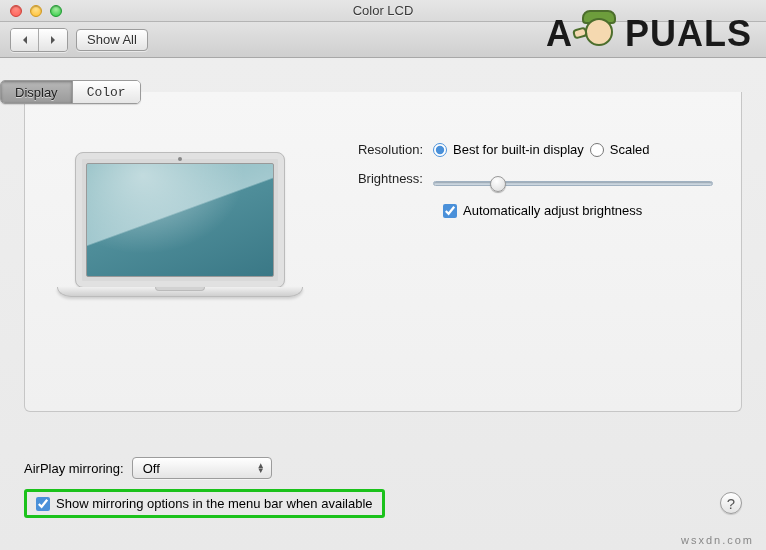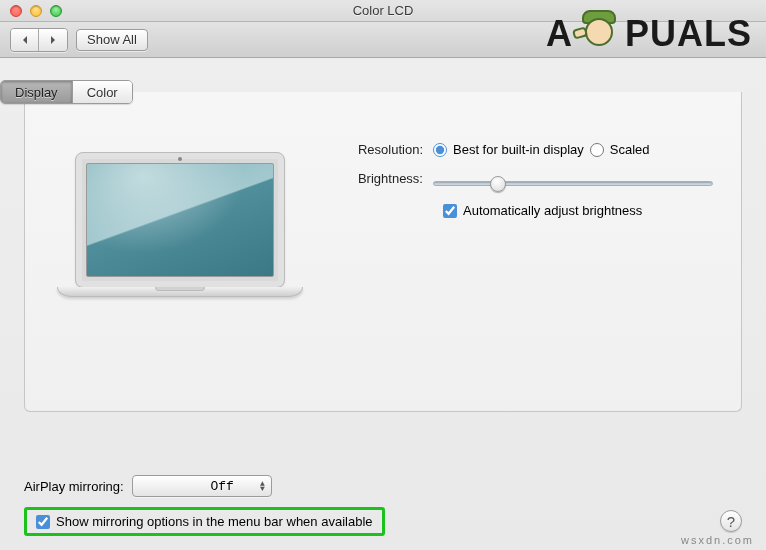--- a/index.html
+++ b/index.html
@@ -76,21 +76,21 @@
     .tab-control {
       display:inline-flex; border:1px solid #9a9a9a; border-radius:5px; overflow:hidden;
       box-shadow: 0 1px 1px rgba(0,0,0,.12);
     }
     .tab-btn {
       height:22px; padding:0 14px; font-size:13px; display:flex; align-items:center;
       cursor:pointer; border-right:1px solid #9a9a9a;
       color:#333; text-shadow: 0 1px 0 rgba(255,255,255,.6);
     }
     .tab-btn:last-child { border-right:none; }
-    .tab-inactive { background: linear-gradient(to bottom,#fff,#e6e6e6); }
+    .tab-inactive { background: linear-gradient(to bottom,#fff,#e6e6e6); font-family: Liberation Mono, monospace; }
     .tab-active { background: linear-gradient(to bottom,#b8b8b8,#9a9a9a); color:#222;
       box-shadow: inset 0 1px 3px rgba(0,0,0,.35); }
     
     .panel {
       margin:10px 24px 0 24px;
       border:1px solid #c6c6c6;
       border-top:none;
       border-radius:0 0 6px 6px;
       background: linear-gradient(to bottom,#f6f6f6,#f0f0f0);
       height: 320px;
@@ -170,32 +170,32 @@
       border:1px solid #999; position:absolute; top:50%;
       transform:translate(-50%,-50%);
       box-shadow: 0 1px 1px rgba(0,0,0,.3);
     }
     .checkbox-line {
       display:flex; align-items:center; gap:6px; margin-left:110px; margin-top:17px;
     }
     input[type=checkbox]{ width:14px; height:14px; accent-color:#4a90d9; }
     
     .bottom-area {
-      position:absolute; bottom:14px; left:24px; right:24px;
+      position:absolute; bottom:32px; left:24px; right:24px;
     }
     .airplay-row {
       display:flex; align-items:center; gap:8px; margin-bottom:10px;
     }
     .popup {
       height:22px; padding:0 6px 0 10px;
       border:1px solid #9c9c9c; border-radius:4px;
       background: linear-gradient(to bottom,#fff,#e4e4e4);
       display:inline-flex; align-items:center; gap:26px;
       box-shadow: 0 1px 0 rgba(255,255,255,.5); cursor:pointer;
-      min-width:140px; justify-content:flex-end;font-family:Liberation Mono, monospace;
+      min-width:140px; justify-content:space-between;
     }
     .popup-arrows { display:flex; flex-direction:column; line-height:5px; font-size:8px; color:#555; }
     .highlight-row {
       display:inline-flex; align-items:center; gap:6px;
       border:3px solid #1bc21b; border-radius:3px; padding:4px 9px;
     }
     .help-btn {
       width:22px; height:22px; border-radius:50%;
       border:1px solid #9c9c9c;
       background: linear-gradient(to bottom,#fff,#e4e4e4);

